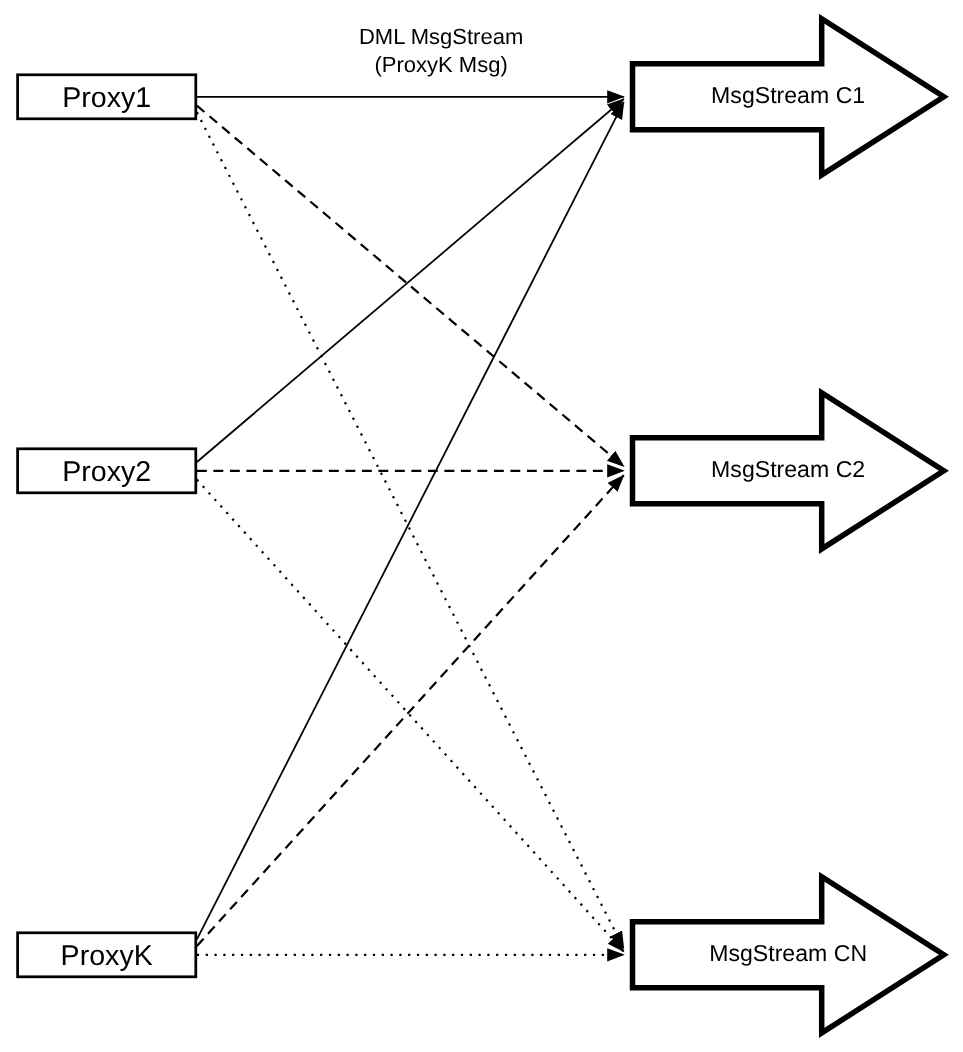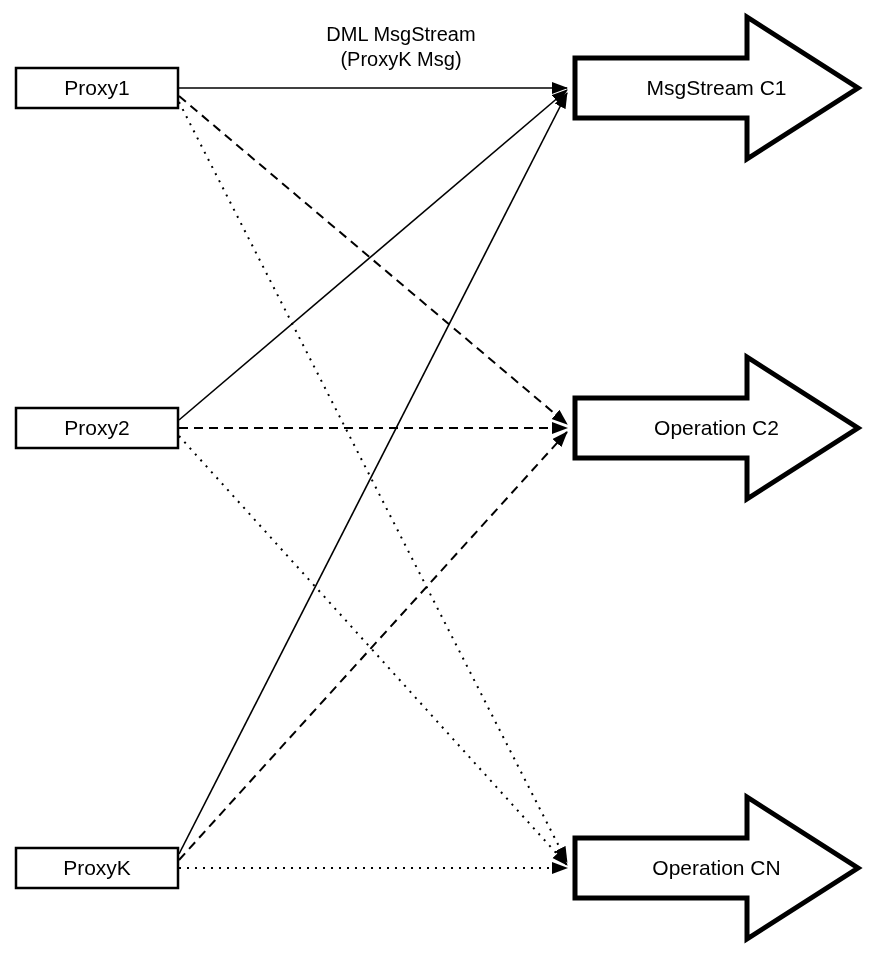--- a/index.html
+++ b/index.html
@@ -36,21 +36,21 @@
     top: 22px;
     transform: translateX(-50%);
     flex-direction: column;
     font-size: 20px;
     line-height: 25px;
   }
   .proxy-label {
     left: 16px;
     width: 162px;
     height: 40px;
-    font-size: 21px;
+    font-size: 26px;
   }
   .stream-label {
     left: 575px;
     width: 283px;
     height: 40px;
     font-size: 21px;
   }
   .row-1 { top: 68px; }
   .row-2 { top: 408px; }
   .row-3 { top: 848px; }
@@ -110,16 +110,16 @@
   <div class="label caption">
     <span>DML MsgStream</span>
     <span>(ProxyK Msg)</span>
   </div>
 
   <div class="label proxy-label row-1">Proxy1</div>
   <div class="label proxy-label row-2">Proxy2</div>
   <div class="label proxy-label row-3">ProxyK</div>
 
   <div class="label stream-label row-1">MsgStream C1</div>
-  <div class="label stream-label row-2">Operation C2</div>
-  <div class="label stream-label row-3">Operation CN</div>
+  <div class="label stream-label row-2">MsgStream C2</div>
+  <div class="label stream-label row-3">MsgStream CN</div>
 
 </div>
 
 </body></html>

